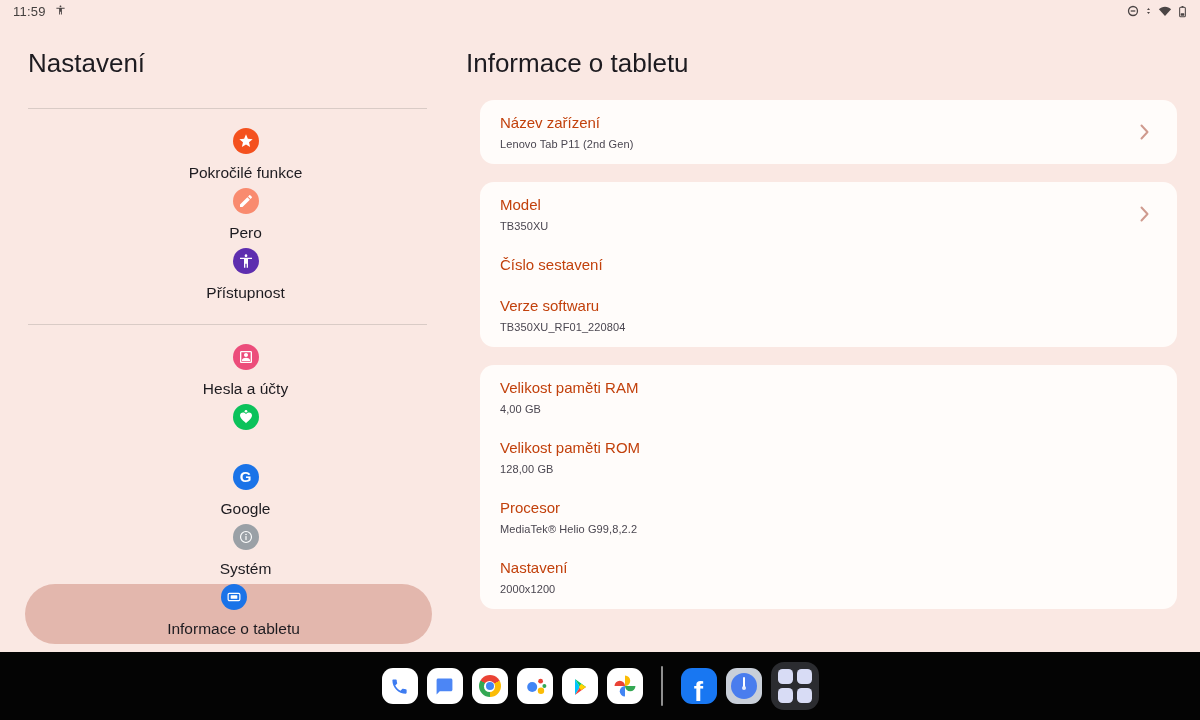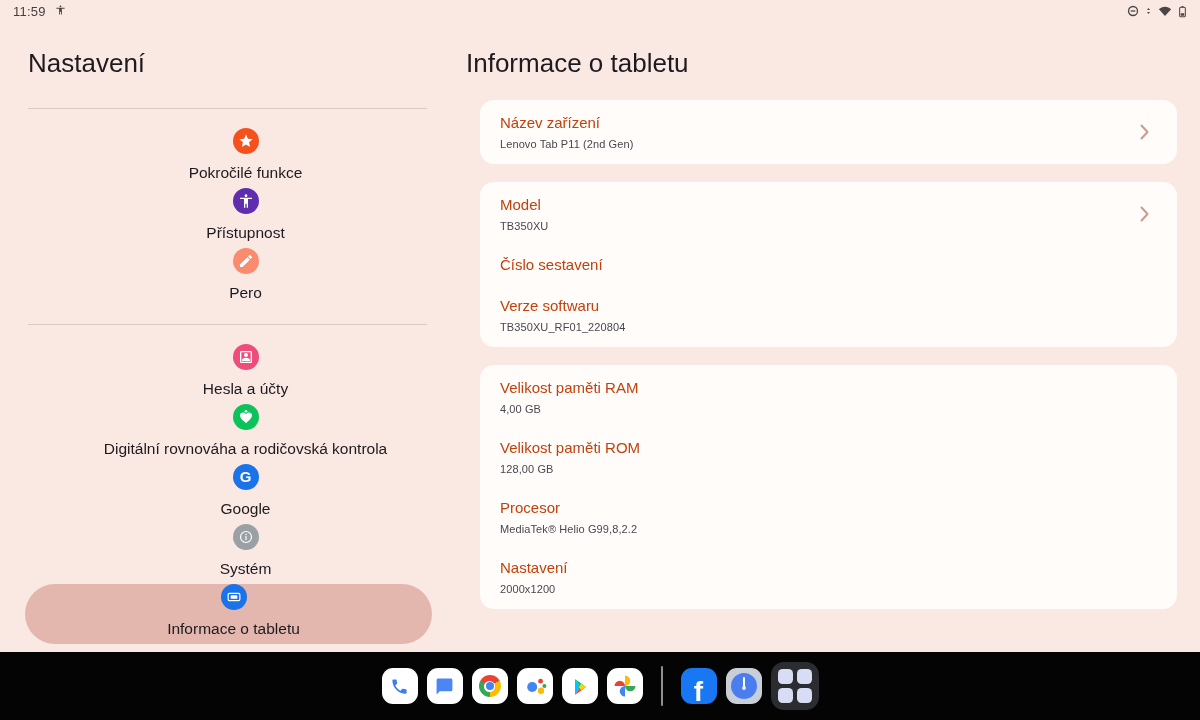--- a/index.html
+++ b/index.html
@@ -99,60 +99,59 @@
     <span class="sb-icon" style="background: rgb(244, 81, 30);">
           <span data-icon="star-icon">
             <svg viewBox="0 0 24 24" fill="#fff">
               <path d="M12 17.27 18.18 21l-1.64-7.03L22 9.24l-7.19-.61L12 2 9.19 8.63 2 9.24l5.46 4.73L5.82 21z"></path>
             </svg>
           </span>
         </span>
     <span class="sb-label">Pokročilé funkce</span>
   </div>
       <div class="sb-item">
+    <span class="sb-icon" style="background: rgb(249, 139, 111);">
+          <span data-icon="pen-icon">
+            <svg viewBox="0 0 24 24" fill="#fff">
+              <path d="M3 17.25V21h3.75L17.81 9.94l-3.75-3.75L3 17.25zM20.71 7.04c.39-.39.39-1.02 0-1.41l-2.34-2.34a.9959.9959 0 0 0-1.41 0l-1.83 1.83 3.75 3.75 1.83-1.83z"></path>
+            </svg>
+          </span>
+        </span>
+    <span class="sb-label">Pero</span>
+  </div>
+      <div class="sb-item">
     <span class="sb-icon" style="background: rgb(94, 46, 175);">
           <span data-icon="accessibility-icon">
             <svg viewBox="0 0 24 24" fill="#fff">
               <path d="M12 2c1.1 0 2 .9 2 2s-.9 2-2 2-2-.9-2-2 .9-2 2-2zm9 7h-6v13h-2v-6h-2v6H9V9H3V7h18v2z"></path>
             </svg>
           </span>
         </span>
     <span class="sb-label">Přístupnost</span>
   </div>
-      <div class="sb-item">
-    <span class="sb-icon" style="background: rgb(249, 139, 111);">
-          <span data-icon="pen-icon">
-            <svg viewBox="0 0 24 24" fill="#fff">
-              <path d="M3 17.25V21h3.75L17.81 9.94l-3.75-3.75L3 17.25zM20.71 7.04c.39-.39.39-1.02 0-1.41l-2.34-2.34a.9959.9959 0 0 0-1.41 0l-1.83 1.83 3.75 3.75 1.83-1.83z"></path>
-            </svg>
-          </span>
-        </span>
-    <span class="sb-label">Pero</span>
-  </div>
       <div class="sb-divider"></div>
       <div class="sb-item">
     <span class="sb-icon" style="background: rgb(236, 77, 123);">
           <span data-icon="id-card-icon">
             <svg viewBox="0 0 24 24" fill="#fff">
               <path d="M19 3H5c-1.1 0-2 .9-2 2v14c0 1.1.9 2 2 2h14c1.1 0 2-.9 2-2V5c0-1.1-.9-2-2-2zm0 16H5V5h14v14zM12 12c1.65 0 3-1.35 3-3s-1.35-3-3-3-3 1.35-3 3 1.35 3 3 3zm6 4.58c0-2.5-3.97-3.58-6-3.58s-6 1.08-6 3.58V18h12v-1.42z"></path>
             </svg>
           </span>
         </span>
     <span class="sb-label">Hesla a účty</span>
   </div>
       <div class="sb-item">
     <span class="sb-icon" style="background: rgb(11, 194, 91);">
           <span data-icon="wellbeing-icon">
             <svg viewBox="0 0 24 24" fill="#fff">
               <circle cx="12" cy="3.4" r="2"></circle>
               <path d="M12 21.2l-1.3-1.2C6.1 15.8 3 13 3 9.7 3 7.1 5 5.2 7.6 5.2c1.5 0 2.9.7 3.9 1.8l.5.5.5-.5c1-1.1 2.4-1.8 3.9-1.8C19 5.2 21 7.1 21 9.7c0 3.3-3.1 6.1-7.7 10.3L12 21.2z"></path>
             </svg>
           </span>
         </span>
-    <span class="sb-label">Digitální rovnováha a rodičovská kontrola</span>
   </div>
       <div class="sb-item">
     <span class="sb-icon" style="background: rgb(26, 115, 232);">
           <span data-icon="google-icon"><span class="g-letter">G</span></span>
         </span>
     <span class="sb-label">Google</span>
   </div>
       <div class="sb-item">
     <span class="sb-icon" style="background: rgb(154, 160, 166);">
           <span data-icon="info-icon">

